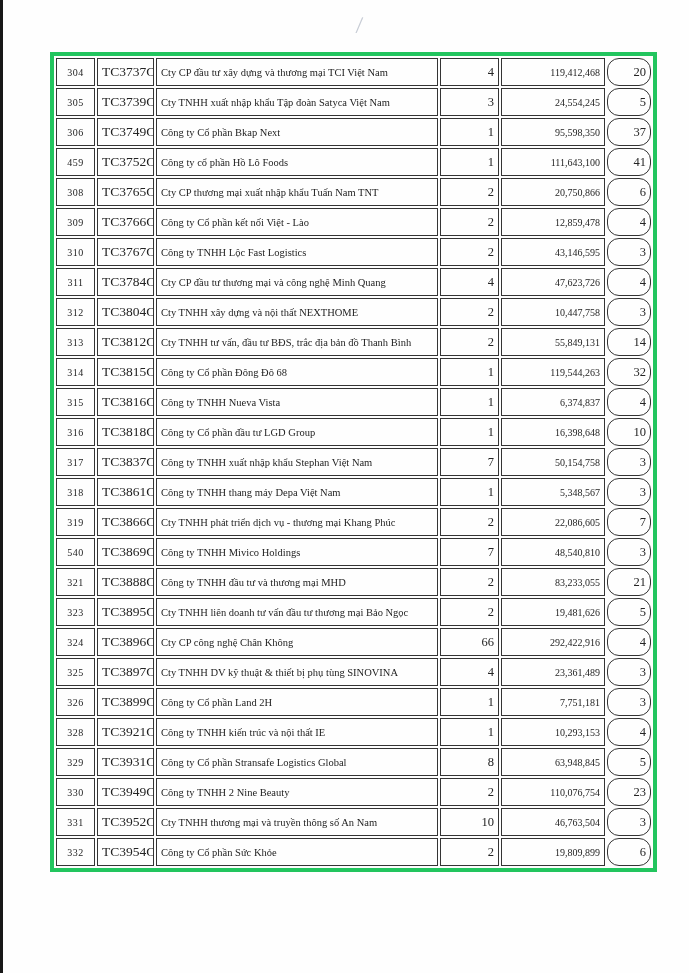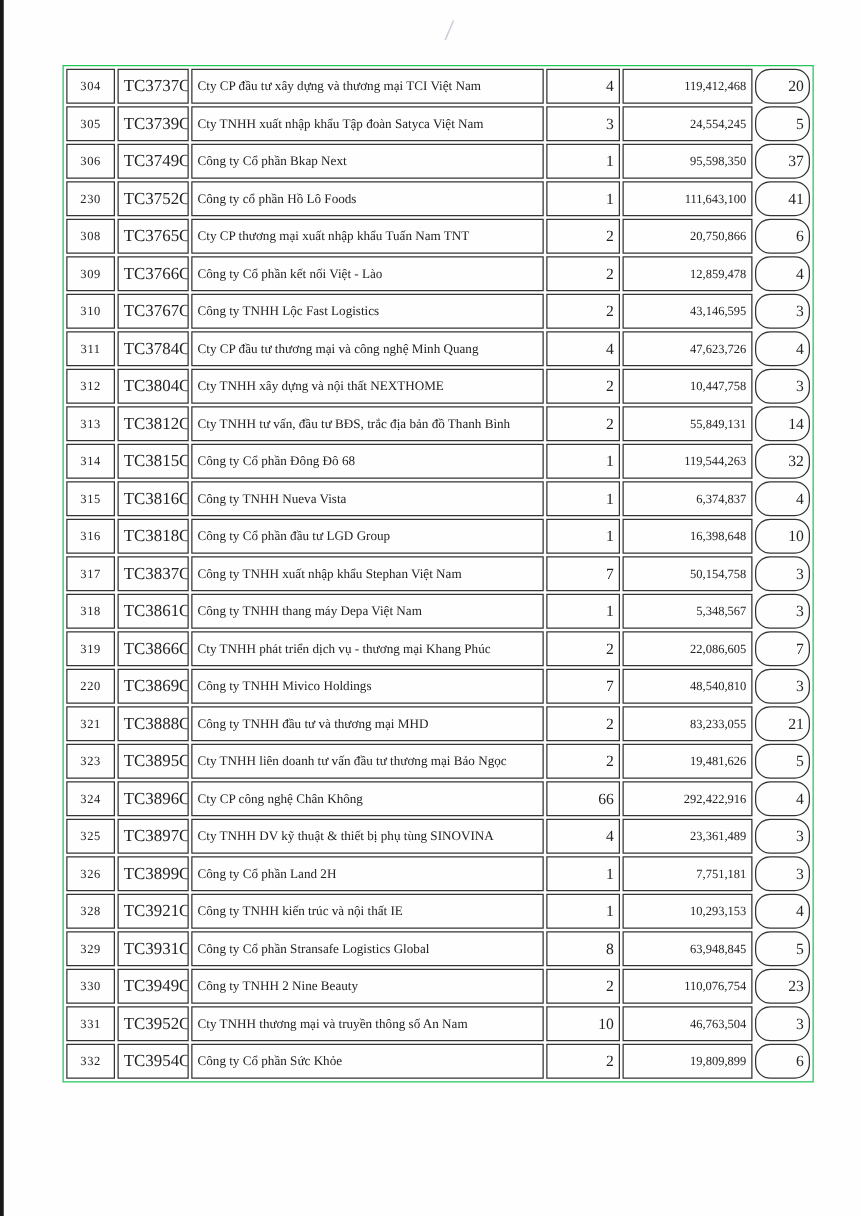--- a/index.html
+++ b/index.html
@@ -37,21 +37,21 @@
   }
   table.doc-table {
     position: absolute;
     left: 50px;
     top: 52px;
     width: 599px;
     border-collapse: separate;
     border-spacing: 2px;
     table-layout: fixed;
     background: #fefefe;
-    border: 1px solid #22c55e;
+    border: 4px solid #22c55e;
   }
   table.doc-table td {
     border: 1px solid #343434;
     box-sizing: border-box;
     height: 28px;
     padding: 0 4px;
     color: #232323;
     overflow: hidden;
     white-space: nowrap;
     vertical-align: middle;
@@ -123,21 +123,21 @@
         </tr>
         <tr>
           <td class="c-no">306</td>
           <td class="c-code">TC3749C</td>
           <td class="c-name">Công ty Cổ phần Bkap Next</td>
           <td class="c-qty">1</td>
           <td class="c-amount">95,598,350</td>
           <td class="c-count">37</td>
         </tr>
         <tr>
-          <td class="c-no">230</td>
+          <td class="c-no">459</td>
           <td class="c-code">TC3752C</td>
           <td class="c-name">Công ty cổ phần Hồ Lô Foods</td>
           <td class="c-qty">1</td>
           <td class="c-amount">111,643,100</td>
           <td class="c-count">41</td>
         </tr>
         <tr>
           <td class="c-no">308</td>
           <td class="c-code">TC3765C</td>
           <td class="c-name">Cty CP thương mại xuất nhập khẩu Tuấn Nam TNT</td>
@@ -227,21 +227,21 @@
         </tr>
         <tr>
           <td class="c-no">319</td>
           <td class="c-code">TC3866C</td>
           <td class="c-name">Cty TNHH phát triển dịch vụ - thương mại Khang Phúc</td>
           <td class="c-qty">2</td>
           <td class="c-amount">22,086,605</td>
           <td class="c-count">7</td>
         </tr>
         <tr>
-          <td class="c-no">220</td>
+          <td class="c-no">540</td>
           <td class="c-code">TC3869C</td>
           <td class="c-name">Công ty TNHH Mivico Holdings</td>
           <td class="c-qty">7</td>
           <td class="c-amount">48,540,810</td>
           <td class="c-count">3</td>
         </tr>
         <tr>
           <td class="c-no">321</td>
           <td class="c-code">TC3888C</td>
           <td class="c-name">Công ty TNHH đầu tư và thương mại MHD</td>

